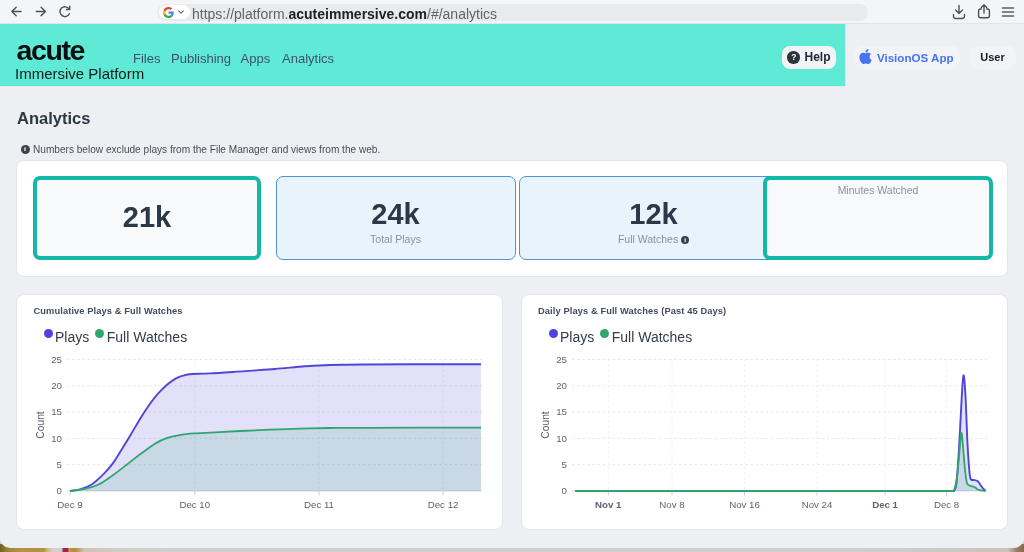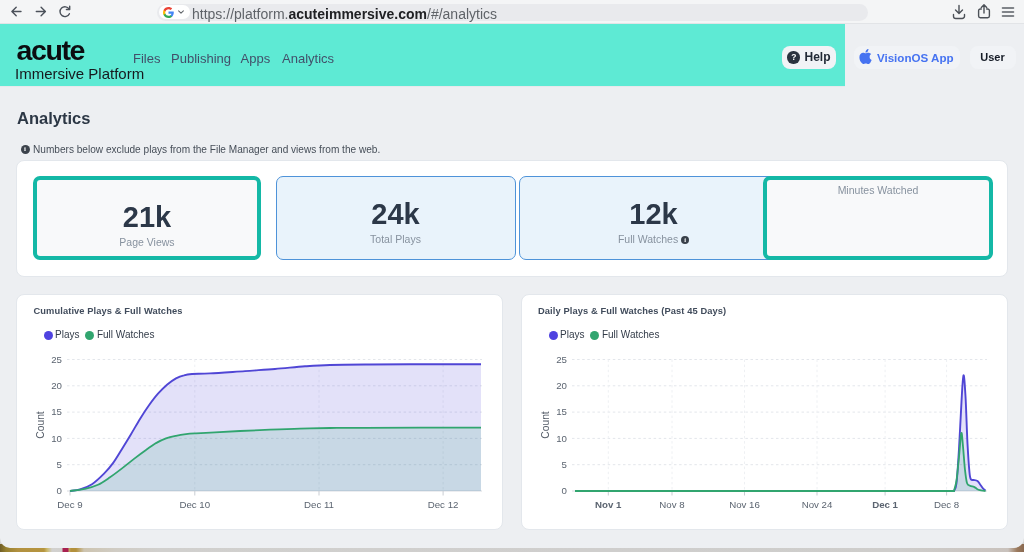--- a/index.html
+++ b/index.html
@@ -18,21 +18,21 @@
 .pill{position:absolute;top:21.5px;height:23.5px;background:#f1f3f6;border-radius:8px;display:flex;align-items:center;justify-content:center;font-size:12px;font-weight:600}
 #heading{position:absolute;left:17px;top:108.5px;font-size:16.5px;font-weight:bold;color:#2c3745}
 #inforow{position:absolute;left:20.5px;top:143.5px;font-size:10.1px;color:#464e58;display:flex;align-items:center}
 .statcard{position:absolute;top:176px;height:84px;border-radius:7px;background:#f8f9fa;border:4px solid #14b8a6;text-align:center}
 .statcard.blue{background:#e9f3fb;border:1.5px solid #4e93d9}
 .num{margin-top:22.9px;font-size:29px;font-weight:bold;color:#2c3848;line-height:29px;letter-spacing:0px}
 .slab{margin-top:4px;font-size:10.5px;line-height:12px;color:#87929f}
 
 .card{position:absolute;background:#fff;border:1px solid #e3e7ec;border-radius:8px;box-sizing:border-box}
 .ctitle{position:absolute;font-size:9.3px;font-weight:bold;color:#414c5c;letter-spacing:.1px;line-height:11px}
-.legend{position:absolute;font-size:10px;color:#333c49;display:flex;align-items:flex-end}
+.legend{position:absolute;font-size:14px;color:#333c49;display:flex;align-items:flex-start}
 .ldot{width:9px;height:9px;border-radius:50%;display:inline-block;margin-right:2.5px}
 
 .icirc{display:inline-block;border-radius:50%;background:#3c434c;color:#fff;text-align:center;font-weight:bold}
 </style></head>
 <body>
 <div id="wall"></div>
 <div id="win">
 
   <div id="chrome">
     <svg width="1024" height="24" style="position:absolute;top:0;left:0">
@@ -93,21 +93,20 @@
         </svg>VisionOS App
     </div>
     <div class="pill" style="left:969.5px;width:46px;color:#151b26;font-weight:bold;font-size:11px">User</div>
   </div>
 
   <div id="heading">Analytics</div>
   <div id="inforow"><span class="icirc" style="width:9px;height:9px;font-size:7px;line-height:9px;margin-right:3.5px;font-family:'Liberation Serif',serif">i</span>Numbers below exclude plays from the File Manager and views from the web.</div>
   <div class="card" style="left:16px;top:160px;width:992px;height:117px"></div>
   <div class="statcard" style="left:33px;width:228px">
       <div class="num">21k</div>
-      <div class="slab">Page Views</div>
     </div>
   <div class="statcard blue" style="left:275.5px;width:240px">
       <div class="num">24k</div>
       <div class="slab">Total Plays</div>
     </div>
   <div class="statcard blue" style="left:519px;width:269px">
       <div class="num">12k</div>
       <div class="slab">Full Watches <span class="icirc" style="width:8px;height:8px;font-size:6.5px;line-height:8px;background:#39404a;font-family:'Liberation Serif',serif;vertical-align:0.5px">i</span></div>
     </div>
   <div class="statcard" style="left:763px;width:230px">

